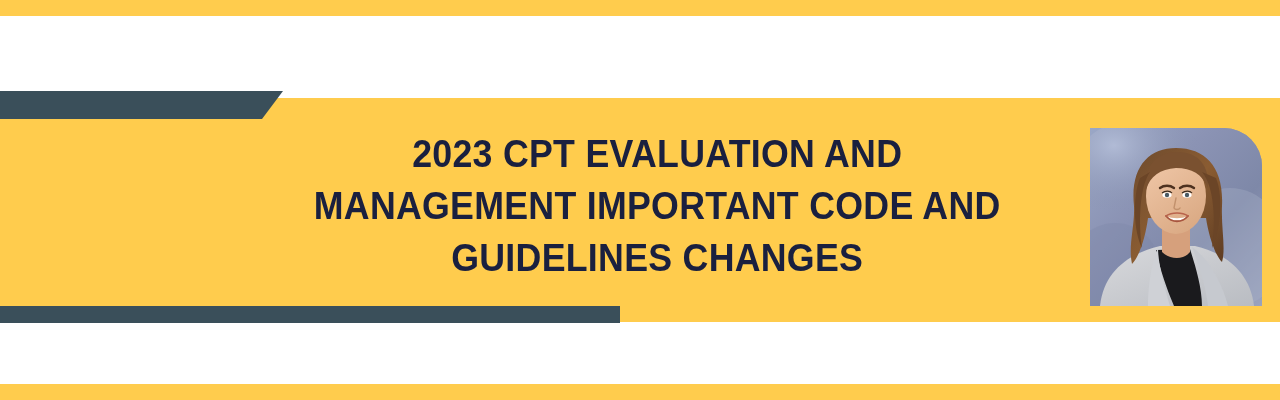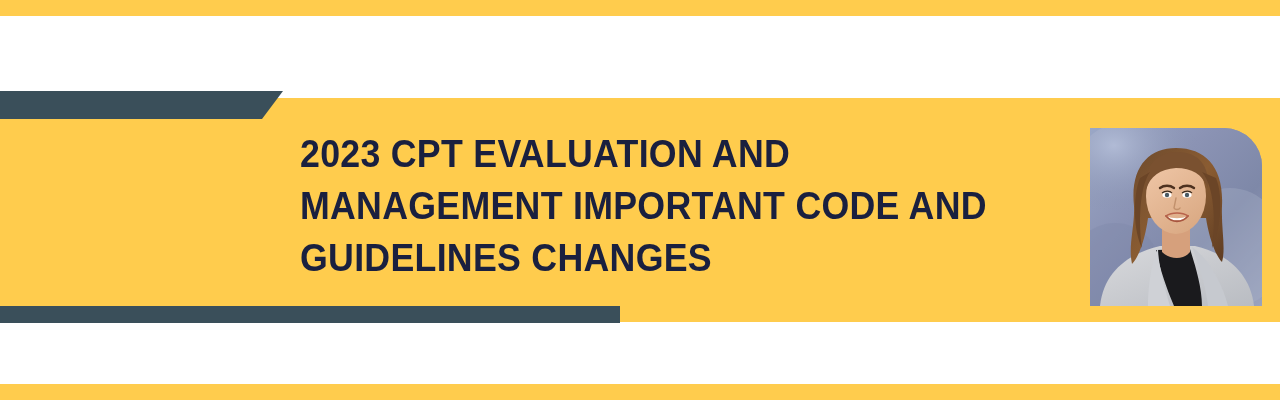--- a/index.html
+++ b/index.html
@@ -68,20 +68,21 @@
     height: 17px;
     background: #3a4f5a;
   }
 
   
   .title-block {
     position: absolute;
     left: 300px;
     top: 128px;
     width: 760px;
+    text-align: center;
   }
   .title-line {
     display: block;
     font-family: "Liberation Sans Narrow", "Liberation Sans", sans-serif;
     font-weight: 700;
     font-size: 38px;
     line-height: 52px;
     letter-spacing: 0.3px;
     color: #1a203f;
     text-transform: uppercase;

